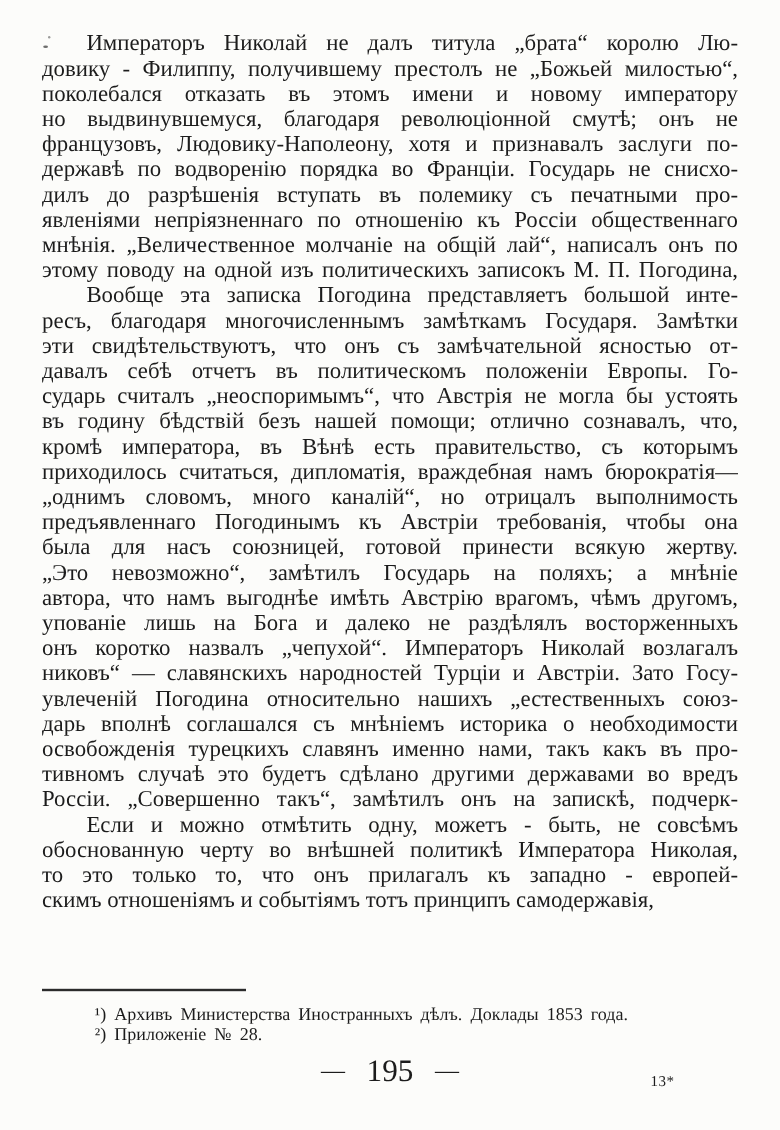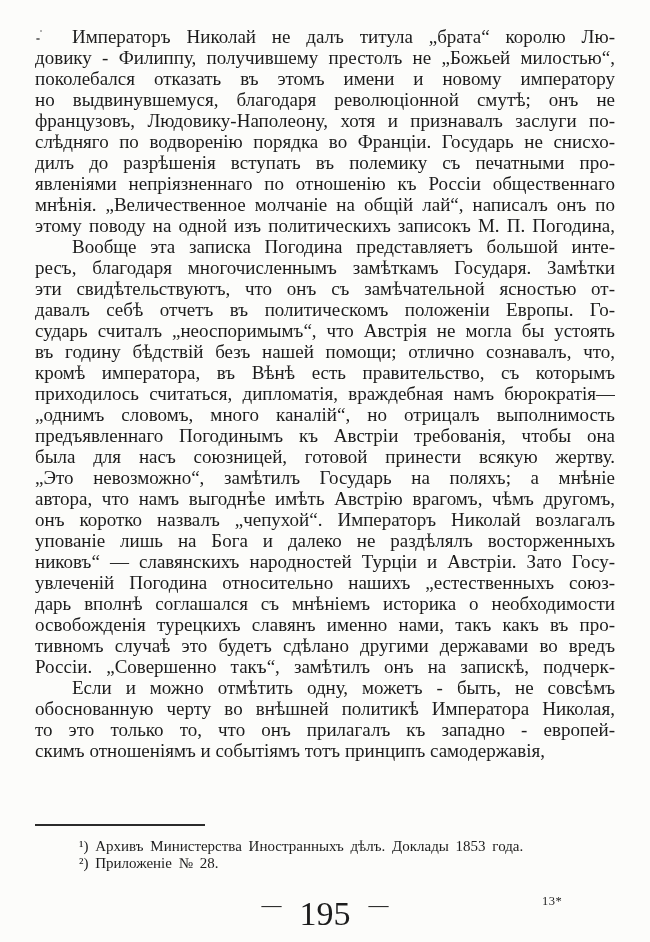--- a/index.html
+++ b/index.html
@@ -25,21 +25,21 @@
   }
   .footnotes{
     position:absolute;left:35px;top:838px;width:580px;
     font-size:15px;line-height:17px;word-spacing:3px;
   }
   .footnote{padding-left:44px;}
   .footer{
     position:absolute;left:35px;top:880px;width:580px;
     display:flex;justify-content:center;align-items:center;gap:18px;
   }
-  .pagenum{font-size:34px;line-height:1;margin-top:17px;}
+  .pagenum{font-size:26px;line-height:1;}
   .dash{font-size:20px;line-height:1;position:relative;top:-1px;}
   .signature{
     position:absolute;left:542px;top:894px;
     font-size:12.5px;letter-spacing:0.5px;
   }
   .artifact{position:absolute;border-radius:50%;background:#4a4a4a;opacity:0.8;}
   .artifact.a1{left:36px;top:38px;width:4px;height:2px;}
   .artifact.a2{left:40px;top:30px;width:2px;height:2px;opacity:0.55;}
 </style>
 </head>
@@ -48,40 +48,40 @@
 <div class="page">
   <div class="artifact a1"></div>
   <div class="artifact a2"></div>
 
   <div class="text-block">
       <div class="line indent">Императоръ Николай не далъ титула „брата“ королю Лю-</div>
       <div class="line">довику - Филиппу, получившему престолъ не „Божьей милостью“,</div>
       <div class="line">поколебался отказать въ этомъ имени и новому императору</div>
       <div class="line">но выдвинувшемуся, благодаря революціонной смутѣ; онъ не</div>
       <div class="line">французовъ, Людовику-Наполеону, хотя и признавалъ заслуги по-</div>
-      <div class="line">слѣдняго по водворенію порядка во Франціи. Государь не снисхо-</div>
+      <div class="line">державѣ по водворенію порядка во Франціи. Государь не снисхо-</div>
       <div class="line">дилъ до разрѣшенія вступать въ полемику съ печатными про-</div>
       <div class="line">явленіями непріязненнаго по отношенію къ Россіи общественнаго</div>
       <div class="line">мнѣнія. „Величественное молчаніе на общій лай“, написалъ онъ по</div>
       <div class="line">этому поводу на одной изъ политическихъ записокъ М. П. Погодина,</div>
       <div class="line indent">Вообще эта записка Погодина представляетъ большой инте-</div>
       <div class="line">ресъ, благодаря многочисленнымъ замѣткамъ Государя. Замѣтки</div>
       <div class="line">эти свидѣтельствуютъ, что онъ съ замѣчательной ясностью от-</div>
       <div class="line">давалъ себѣ отчетъ въ политическомъ положеніи Европы. Го-</div>
       <div class="line">сударь считалъ „неоспоримымъ“, что Австрія не могла бы устоять</div>
       <div class="line">въ годину бѣдствій безъ нашей помощи; отлично сознавалъ, что,</div>
       <div class="line">кромѣ императора, въ Вѣнѣ есть правительство, съ которымъ</div>
       <div class="line">приходилось считаться, дипломатія, враждебная намъ бюрократія—</div>
       <div class="line">„однимъ словомъ, много каналій“, но отрицалъ выполнимость</div>
       <div class="line">предъявленнаго Погодинымъ къ Австріи требованія, чтобы она</div>
       <div class="line">была для насъ союзницей, готовой принести всякую жертву.</div>
       <div class="line">„Это невозможно“, замѣтилъ Государь на поляхъ; а мнѣніе</div>
       <div class="line">автора, что намъ выгоднѣе имѣть Австрію врагомъ, чѣмъ другомъ,</div>
+      <div class="line">упованіе лишь на Бога и далеко не раздѣлялъ восторженныхъ</div>
       <div class="line">онъ коротко назвалъ „чепухой“. Императоръ Николай возлагалъ</div>
-      <div class="line">упованіе лишь на Бога и далеко не раздѣлялъ восторженныхъ</div>
       <div class="line">никовъ“ — славянскихъ народностей Турціи и Австріи. Зато Госу-</div>
       <div class="line">увлеченій Погодина относительно нашихъ „естественныхъ союз-</div>
       <div class="line">дарь вполнѣ соглашался съ мнѣніемъ историка о необходимости</div>
       <div class="line">освобожденія турецкихъ славянъ именно нами, такъ какъ въ про-</div>
       <div class="line">тивномъ случаѣ это будетъ сдѣлано другими державами во вредъ</div>
       <div class="line">Россіи. „Совершенно такъ“, замѣтилъ онъ на запискѣ, подчерк-</div>
       <div class="line indent">Если и можно отмѣтить одну, можетъ - быть, не совсѣмъ</div>
       <div class="line">обоснованную черту во внѣшней политикѣ Императора Николая,</div>
       <div class="line">то это только то, что онъ прилагалъ къ западно - европей-</div>
       <div class="line last">скимъ отношеніямъ и событіямъ тотъ принципъ самодержавія,</div>

